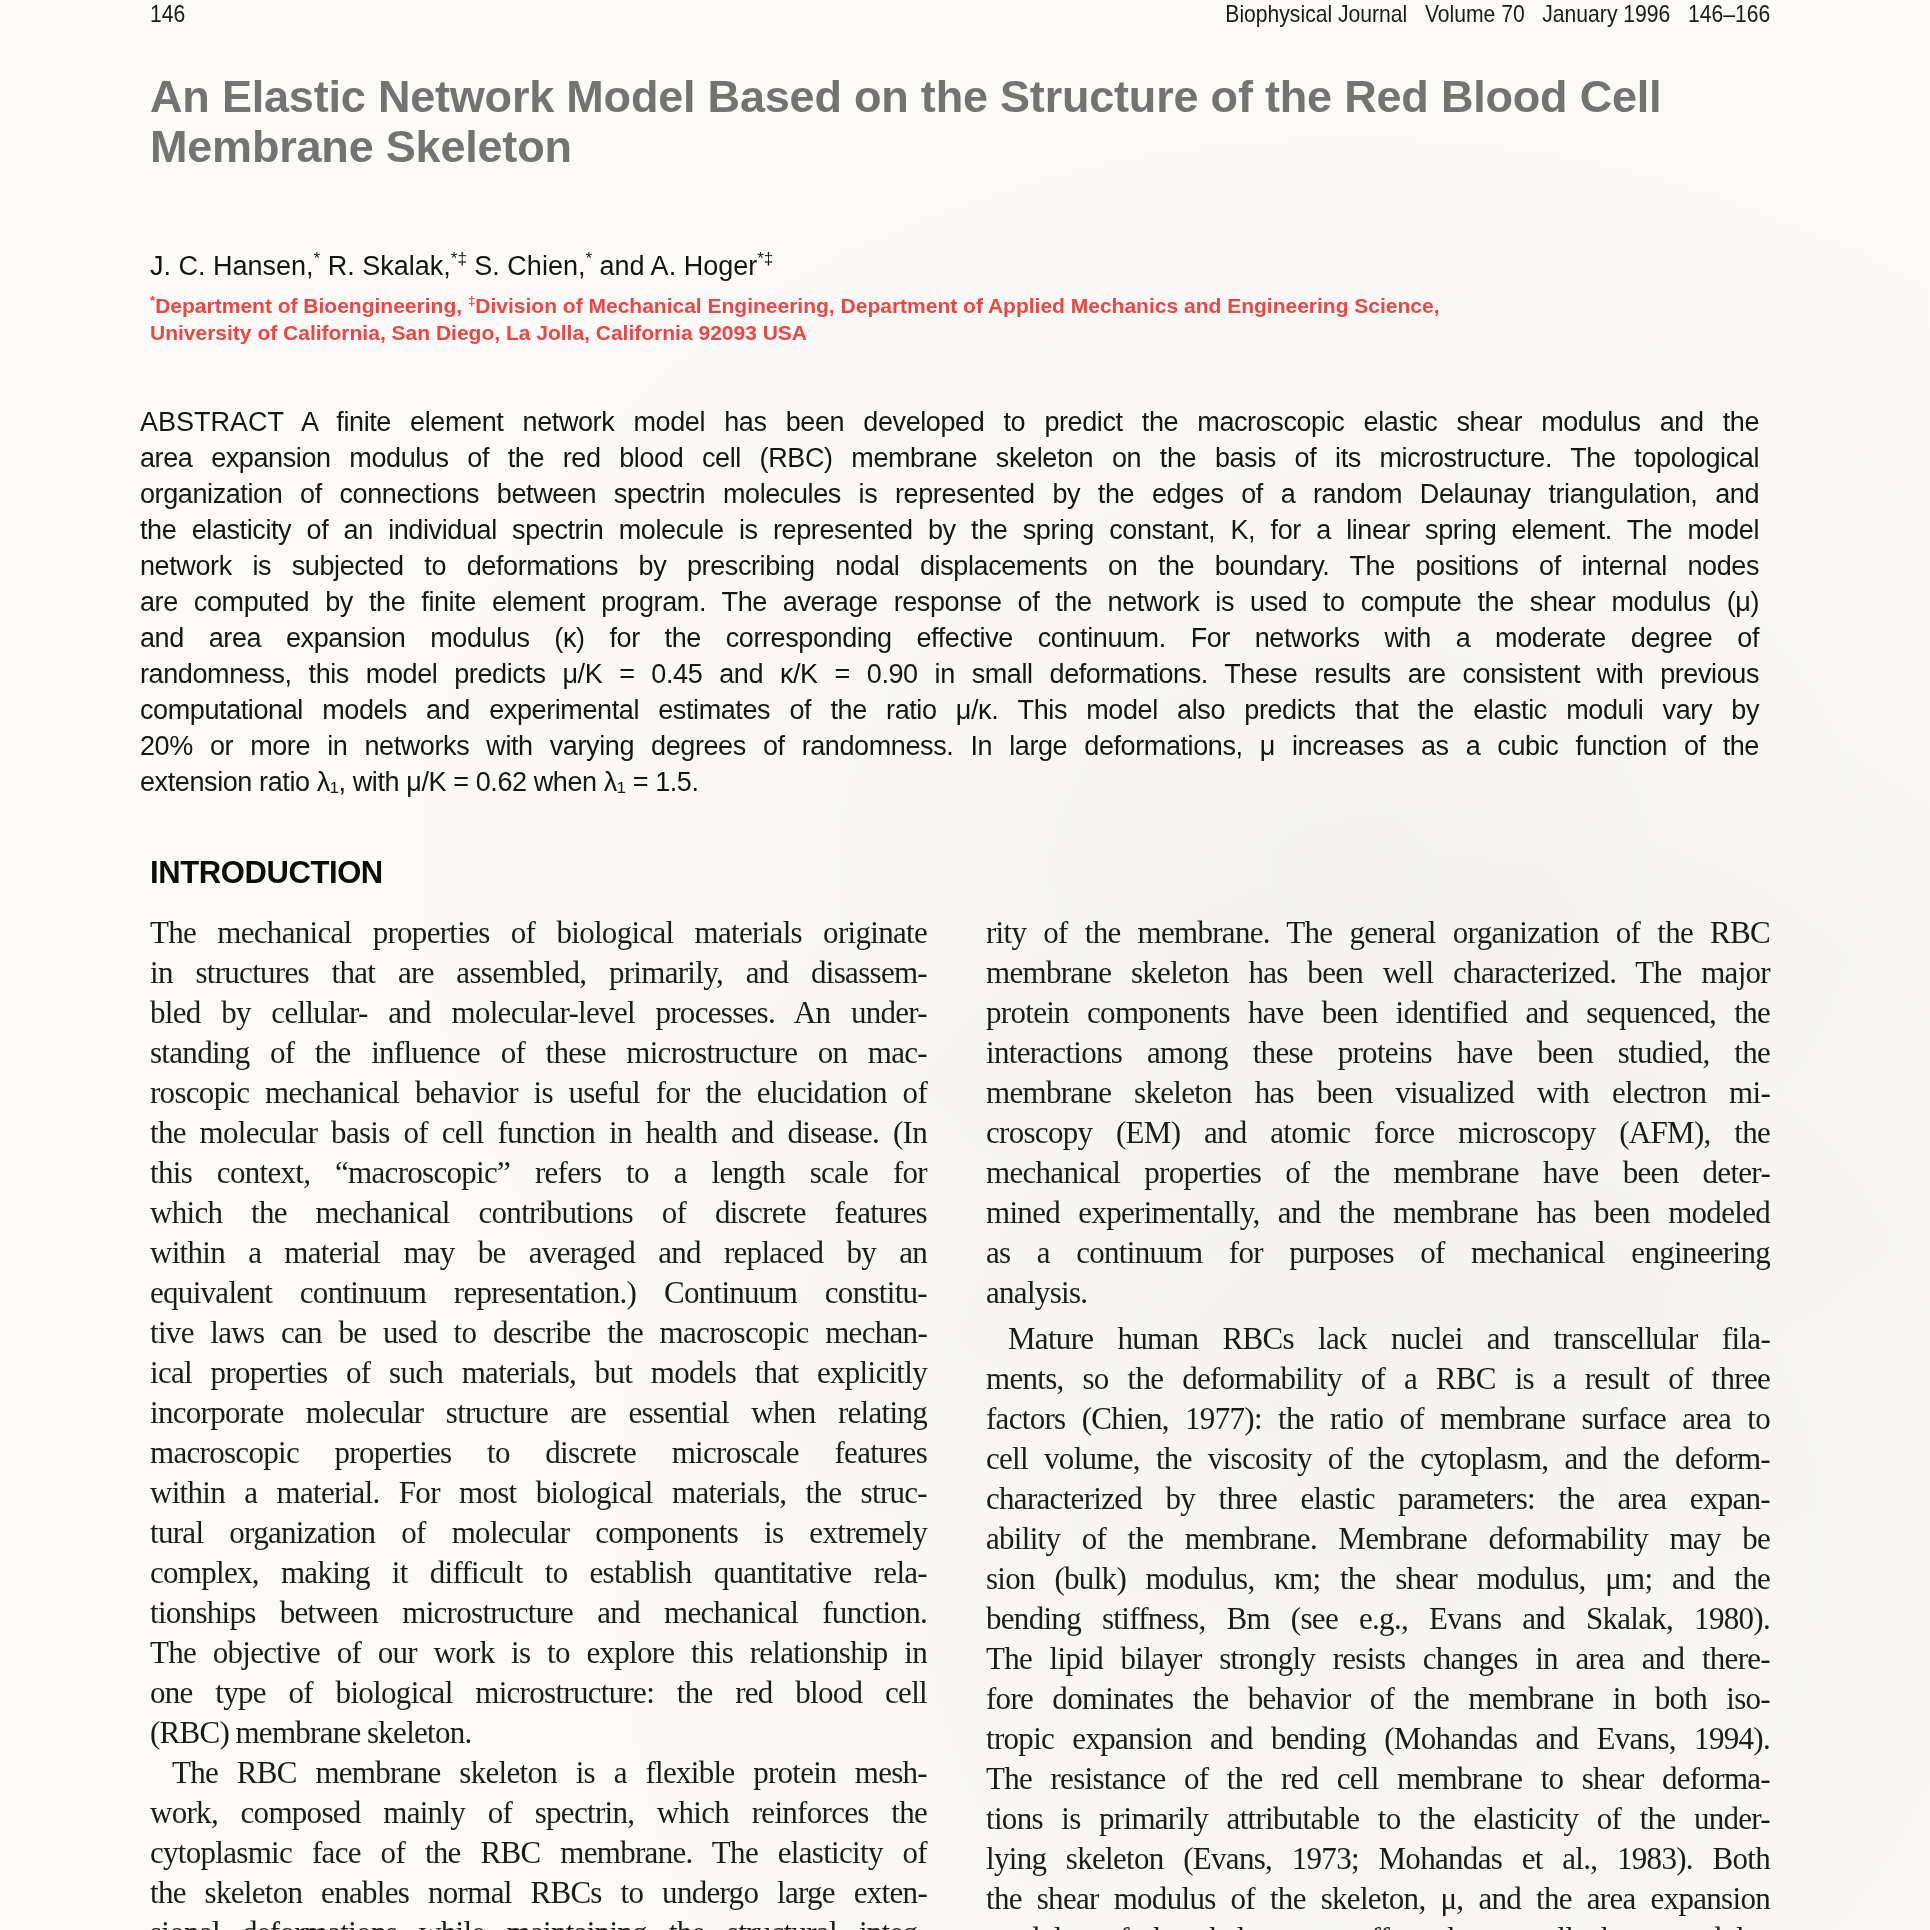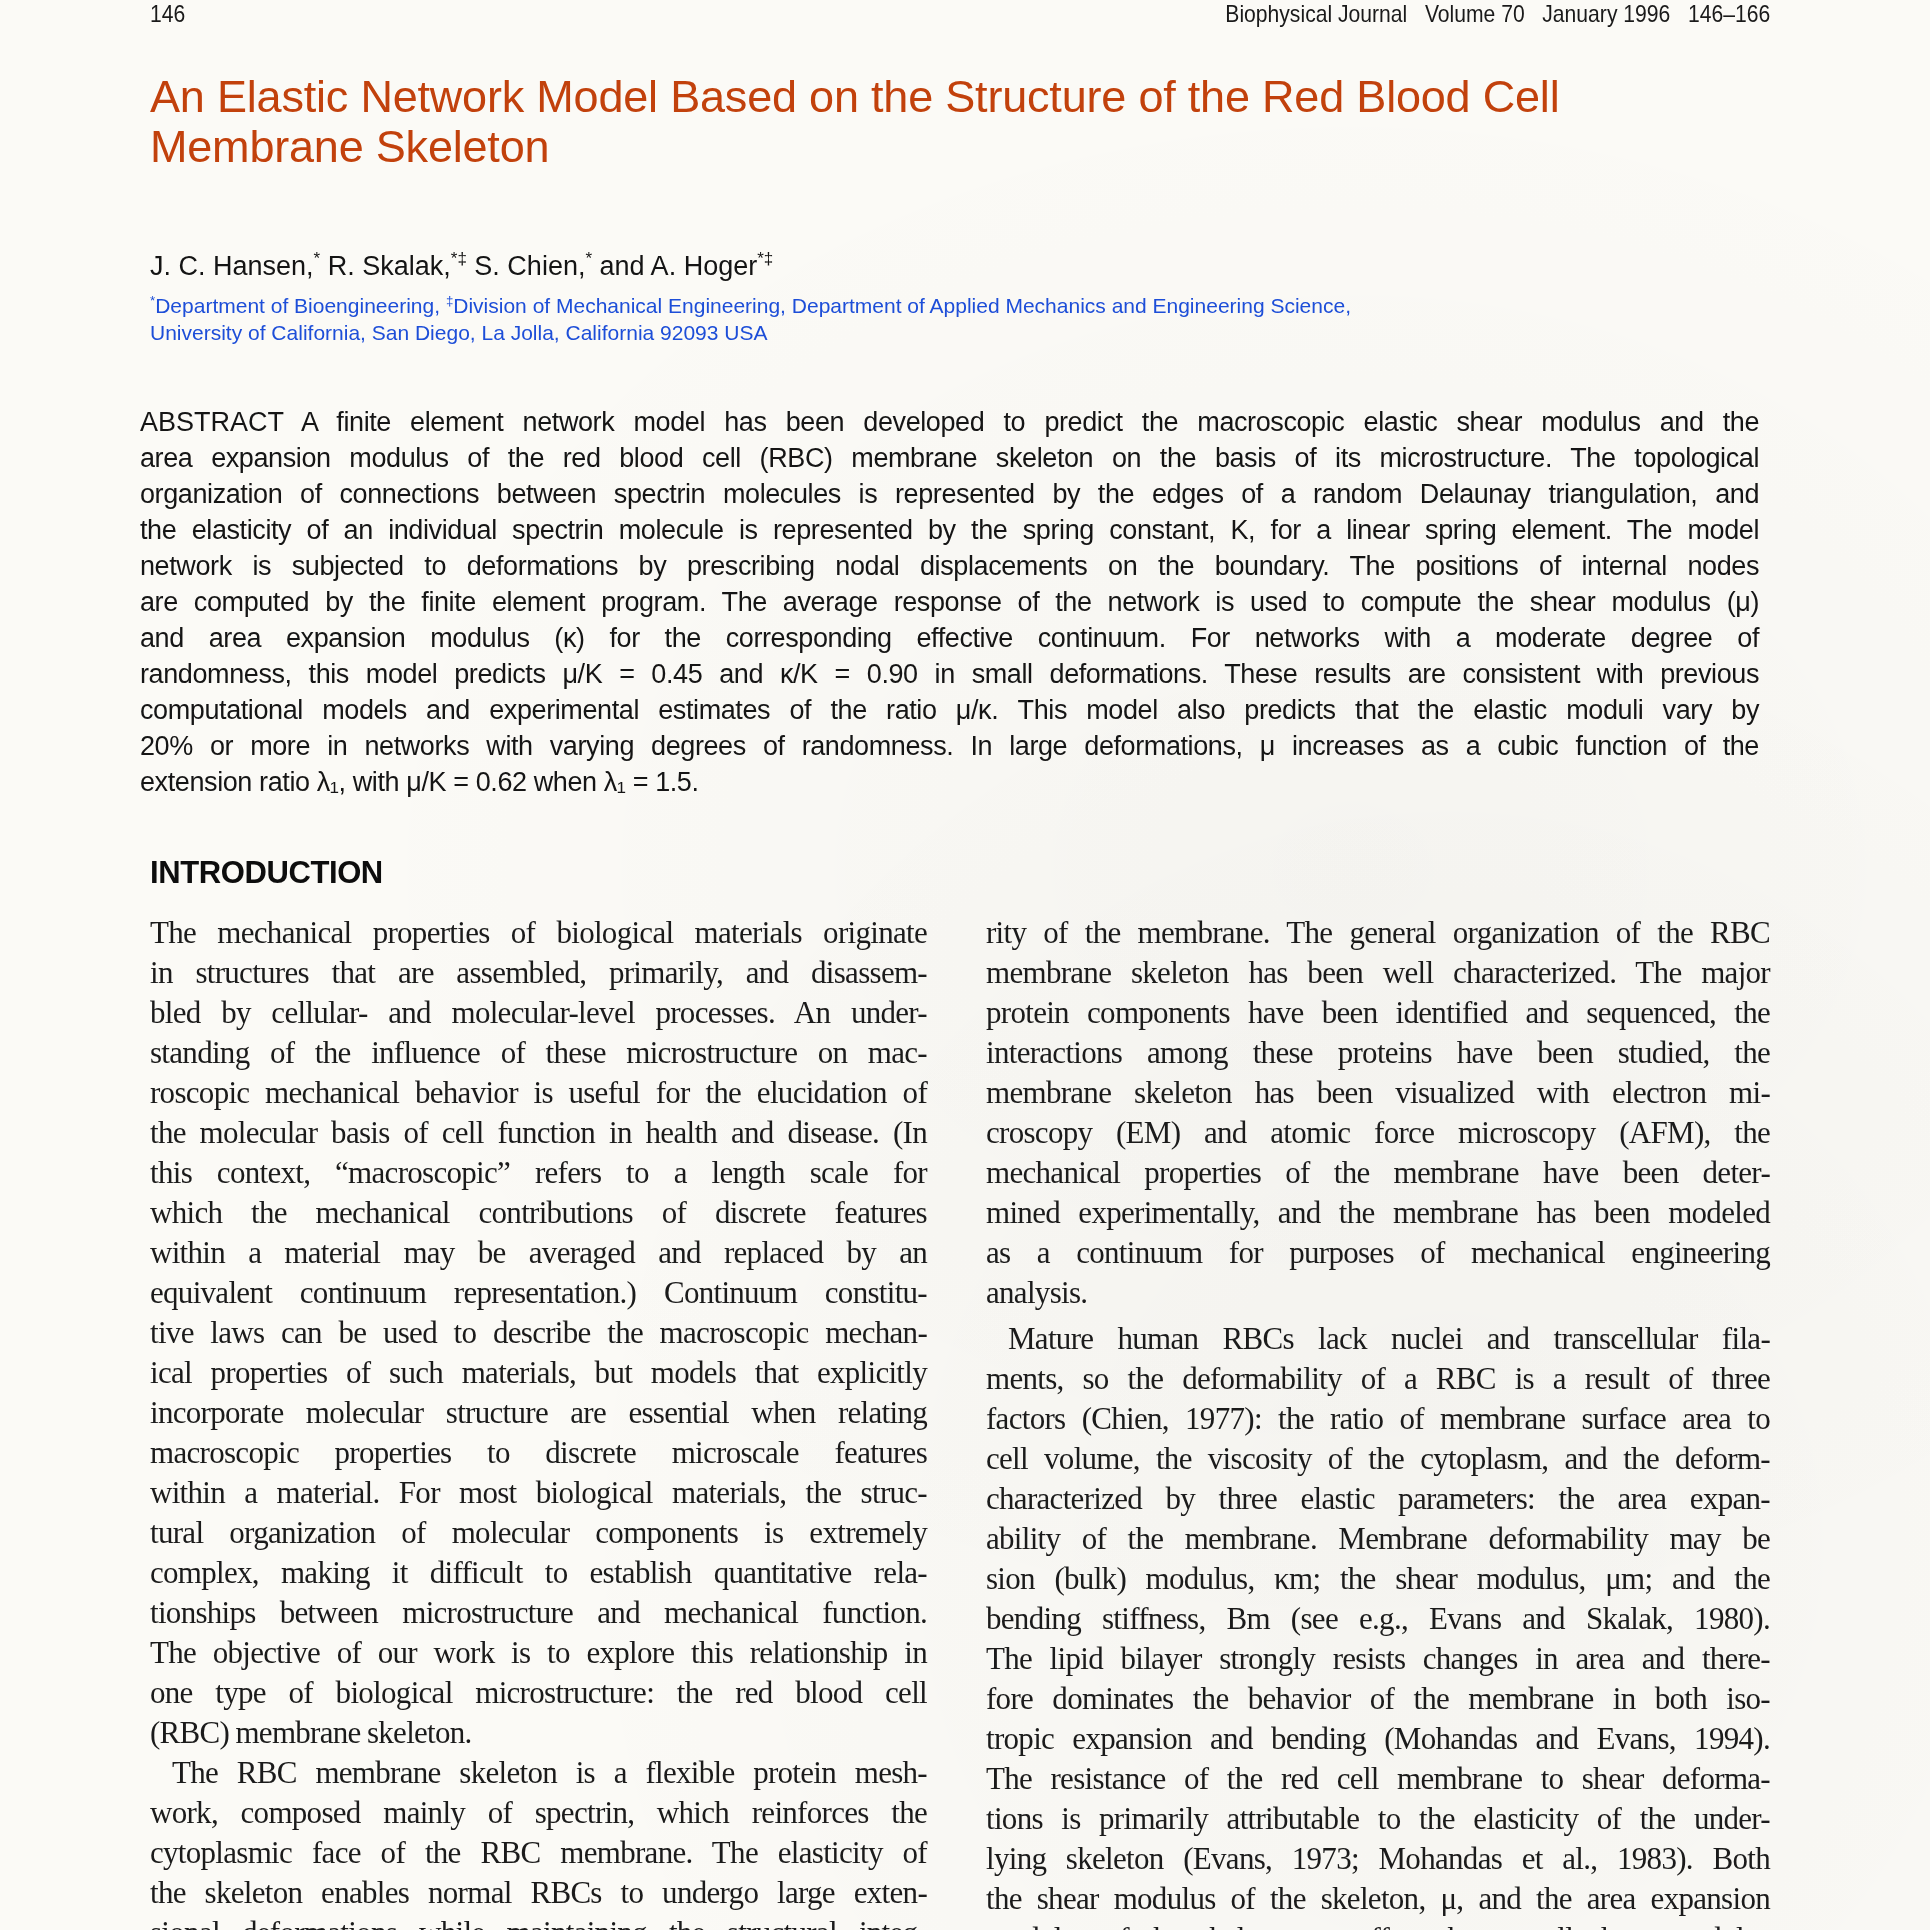--- a/index.html
+++ b/index.html
@@ -15,25 +15,25 @@
       radial-gradient(ellipse at 75% 80%, rgba(0,0,0,0.025), transparent 45%);
   }
   .abs { position: absolute; }
   .sans { font-family: "Liberation Sans", "DejaVu Sans", sans-serif; }
 
   #running-head { top: 0; left: 0; width: 1931px; height: 34px; }
   .page-num { position: absolute; left: 150px; top: 0px; font-size: 24px; line-height: 28px; transform: scaleX(0.88); transform-origin: left; }
   .journal-info { position: absolute; right: 161px; top: 0px; font-size: 24px; line-height: 28px; white-space: pre; transform: scaleX(0.88); transform-origin: right; }
 
   #title-block { left: 150px; top: 72px; width: 1643px; }
-  .title-line { font-family: "Liberation Sans", sans-serif; font-weight: normal; font-size: 45px; line-height: 50px; letter-spacing: -0.2px; color: #c2410c; white-space: nowrap; }
+  .title-line { font-family: "Liberation Sans", sans-serif; font-weight: bold; font-size: 45px; line-height: 50px; letter-spacing: -0.2px; color: #737373; white-space: nowrap; }
 
   #authors { left: 150px; top: 249px; font-size: 27px; line-height: 34px; white-space: nowrap; color: #141414; }
   #authors sup { font-size: 17px; vertical-align: 11px; line-height: 0; }
-  #affiliations { left: 150px; top: 293px; font-size: 21px; line-height: 26.6px; white-space: nowrap; color: #1d4ed8; }
+  #affiliations { left: 150px; top: 293px; font-size: 21px; line-height: 26.6px; white-space: nowrap; color: #ef4444; font-weight: bold; }
   #affiliations sup { font-size: 13.3px; vertical-align: 7.8px; line-height: 0; }
 
   #abstract { left: 140px; top: 404px; width: 1619px; }
   .abs-line {
     font-family: "Liberation Sans", sans-serif; font-size: 27px; line-height: 36px;
     text-align: justify; text-align-last: justify; white-space: nowrap; height: 36px; overflow: visible;
     color: #151515; letter-spacing: -0.4px;
   }
   .abs-line.last { text-align-last: left; }
   .abs-label { letter-spacing: 0; margin-right: 17px; }

